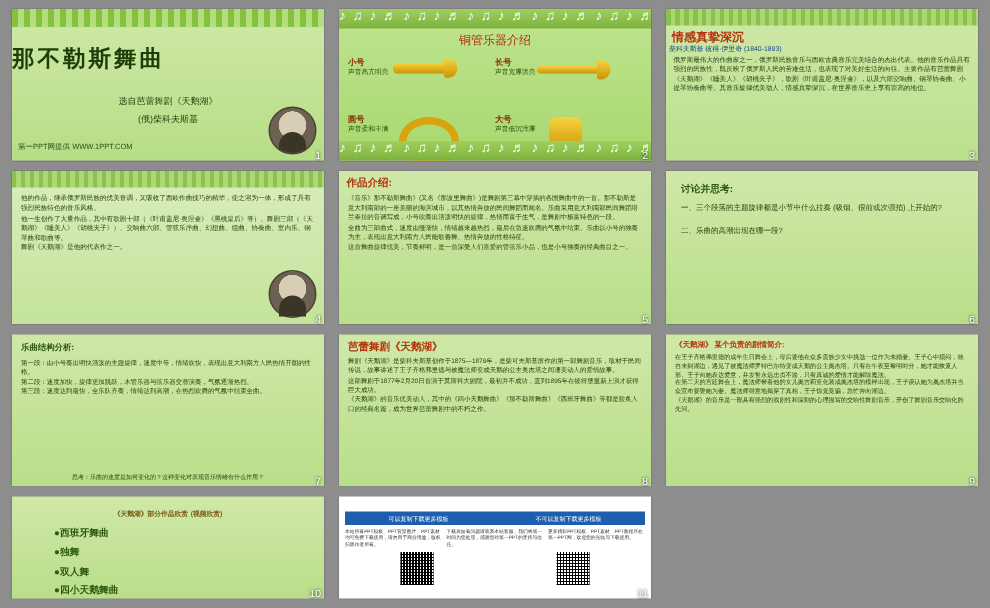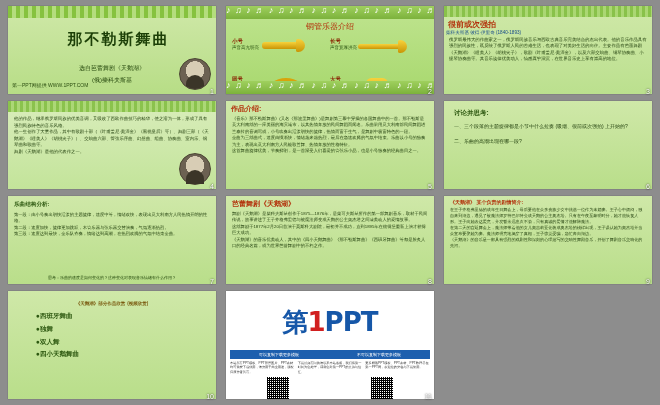--- a/index.html
+++ b/index.html
@@ -62,27 +62,26 @@
   .s1{
     background:linear-gradient(#cfe8a8,#b7dd86);
     padding:0;
   }
   .s1 .band{
     height:12px;
     background:repeating-linear-gradient(90deg,#86c23f 0 4px,#b4dd7d 4px 8px);
   }
   .s1 .title{
     margin-top:12px;
-    text-align:center;
+    text-align:left;
     font-size:15px;
     font-weight:bold;
     color:#1c3f07;
     letter-spacing:2px;
     font-family:"DejaVu Sans", sans-serif;
-    padding-left:13px;
   }
   .s1 .sub{
     margin-top:14px;
     text-align:center;
     font-size:6px;
     color:#23450b;
     line-height:1.7;
   }
   .s1 .site{
     position:absolute;left:4px;bottom:6px;
@@ -253,21 +252,21 @@
         <div class="horn" style="left:140px;top:46px;width:22px;height:24px;border-radius:6px 6px 12px 12px;"></div>
       </div>
       <div class="musicband" style="position:absolute;bottom:0;left:0"></div>
     </div>
     <div class="num">2</div>
   </div>
 
   <div class="slidewrap">
     <div class="slide s3">
       <div class="topbar"></div>
-      <div class="t">很前或次强拍</div>
+      <div class="t">情感真挚深沉</div>
       <div class="t2">柴科夫斯基 彼得·伊里奇 (1840-1893)</div>
       <div class="body">俄罗斯最伟大的作曲家之一，俄罗斯民族音乐与西欧古典音乐完美结合的杰出代表。他的音乐作品具有强烈的民族性，既反映了俄罗斯人民的苦难生活，也表现了对美好生活的向往。主要作品有芭蕾舞剧《天鹅湖》《睡美人》《胡桃夹子》，歌剧《叶甫盖尼·奥涅金》，以及六部交响曲、钢琴协奏曲、小提琴协奏曲等。其音乐旋律优美动人，情感真挚深沉，在世界音乐史上享有崇高的地位。</div>
     </div>
     <div class="num">3</div>
   </div>
 
   <div class="slidewrap">
     <div class="slide s4">
       <div class="topbar"></div>
       <div class="body" style="white-space:pre-line">他的作品，继承俄罗斯民族的优美音调，又吸收了西欧作曲技巧的精华，使之溶为一体，形成了具有强烈民族特色的音乐风格。
@@ -337,23 +336,20 @@
       <div class="li">●西班牙舞曲</div>
       <div class="li">●独舞</div>
       <div class="li">●双人舞</div>
       <div class="li">●四小天鹅舞曲</div>
     </div>
     <div class="num">10</div>
   </div>
 
   <div class="slidewrap">
     <div class="slide s11">
-      <div class="logo">
-        <span>第</span><em>1</em><span>PPT</span>
-      </div>
       <div class="blue">
         <span>可以复制下载更多模板</span>
         <span>不可以复制下载更多模板</span>
       </div>
       <div class="cols">
         <div class="col">本站所有PPT模板、PPT背景图片、PPT素材均可免费下载使用，请勿用于商业用途，版权归原作者所有。</div>
         <div class="col">下载后如有问题请联系本站客服，我们将第一时间为您处理，感谢您对第一PPT的支持与信任。</div>
         <div class="col">更多精彩PPT模板、PPT素材、PPT教程尽在第一PPT网，欢迎您的光临与下载使用。</div>
       </div>
       <div class="qrrow">

